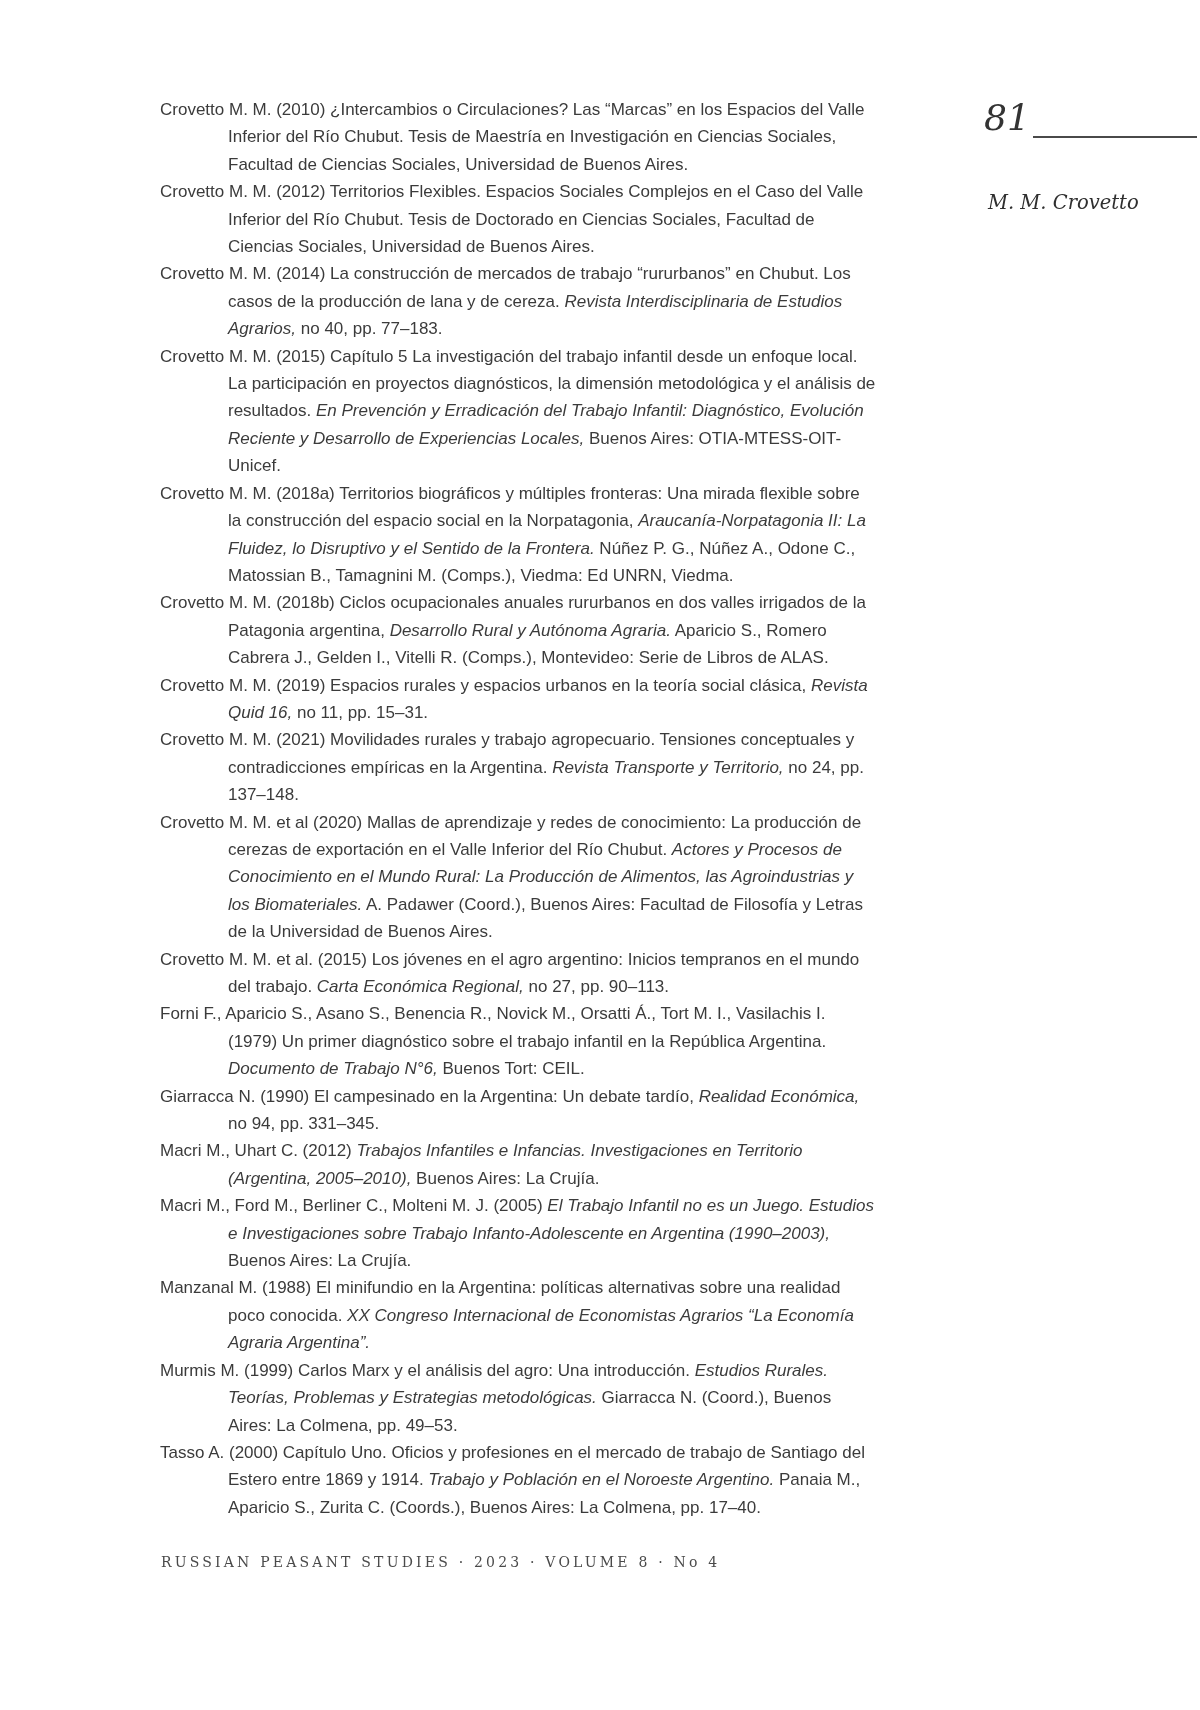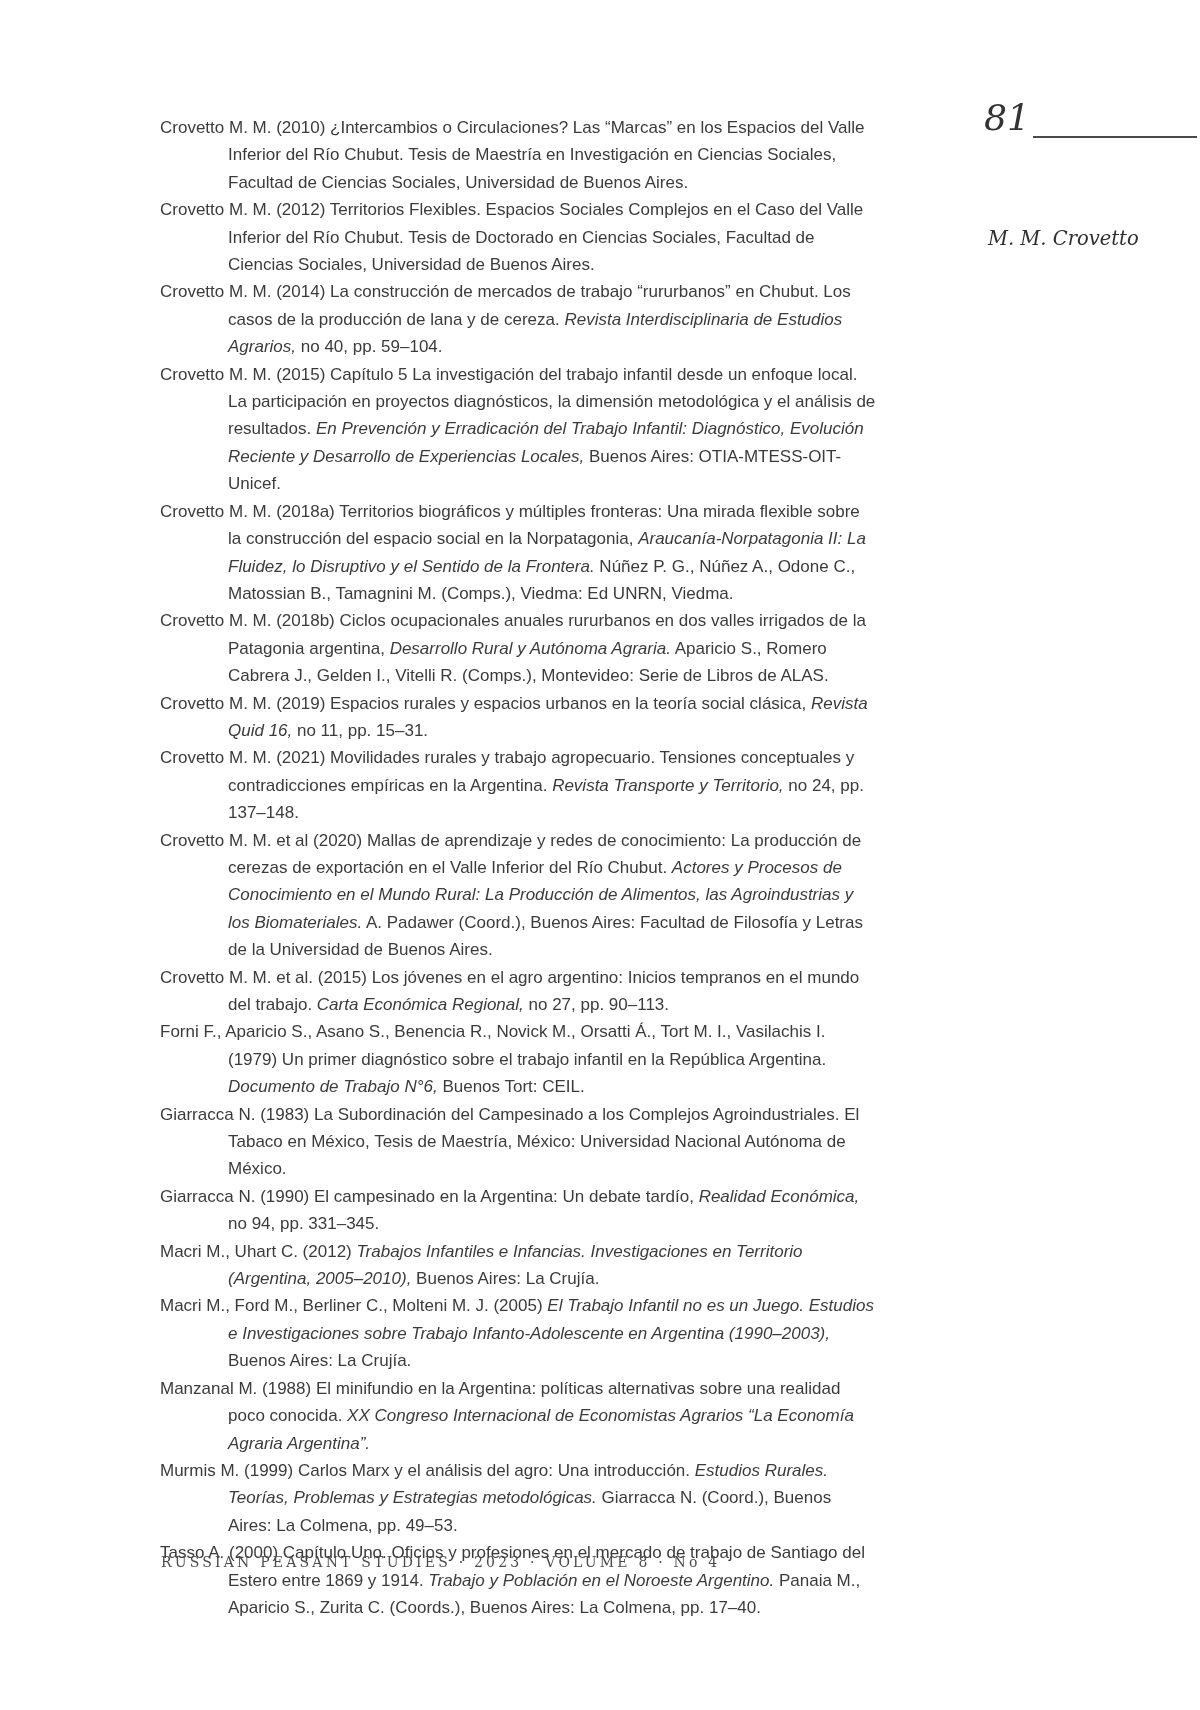--- a/index.html
+++ b/index.html
@@ -31,26 +31,26 @@
   .running-head {
     position: absolute;
     left: 988px;
     top: 188px;
     width: 180px;
     font-family: "DejaVu Serif", serif;
     font-size: 19.5px;
     line-height: 30px;
     color: #2f2f2f;
   }
-  .rh-author { font-style: italic; margin-top: 36px; }
+  .rh-author { font-style: italic; }
   
   .refs {
     position: absolute;
     left: 160px;
-    top: 114px;
+    top: 96px;
     width: 716px;
     font-size: 17px;
     line-height: 27.4px;
     color: #3b3b3b;
   }
   .ref {
     padding-left: 68px;
     text-indent: -68px;
   }
   .ref em { font-style: italic; }
@@ -75,30 +75,29 @@
 
   <span class="header-rule"></span>
 
   <aside class="running-head">
     <div class="rh-author">M. M. Crovetto</div>
   </aside>
 
   <main class="refs">
       <div class="ref"><span>Crovetto M. M. (2010) ¿Intercambios o Circulaciones? Las “Marcas” en los Espacios del Valle Inferior del Río Chubut. Tesis de Maestría en Investigación en Ciencias Sociales, Facultad de Ciencias Sociales, Universidad de Buenos Aires.</span></div>
       <div class="ref"><span>Crovetto M. M. (2012) Territorios Flexibles. Espacios Sociales Complejos en el Caso del Valle Inferior del Río Chubut. Tesis de Doctorado en Ciencias Sociales, Facultad de Ciencias Sociales, Universidad de Buenos Aires.</span></div>
-      <div class="ref"><span>Crovetto M. M. (2014) La construcción de mercados de trabajo “rururbanos” en Chubut. Los casos de la producción de lana y de cereza. </span><em>Revista Interdisciplinaria de Estudios Agrarios,</em><span> no 40, pp. 59–104.</span></div>
+      <div class="ref"><span>Crovetto M. M. (2014) La construcción de mercados de trabajo “rururbanos” en Chubut. Los casos de la producción de lana y de cereza. </span><em>Revista Interdisciplinaria de Estudios Agrarios,</em><span> no 40, pp. 77–183.</span></div>
       <div class="ref"><span>Crovetto M. M. (2015) Capítulo 5 La investigación del trabajo infantil desde un enfoque local. La participación en proyectos diagnósticos, la dimensión metodológica y el análisis de resultados. </span><em>En Prevención y Erradicación del Trabajo Infantil: Diagnóstico, Evolución Reciente y Desarrollo de Experiencias Locales,</em><span> Buenos Aires: OTIA-MTESS-OIT-Unicef.</span></div>
       <div class="ref"><span>Crovetto M. M. (2018a) Territorios biográficos y múltiples fronteras: Una mirada flexible sobre la construcción del espacio social en la Norpatagonia, </span><em>Araucanía-Norpatagonia II: La Fluidez, lo Disruptivo y el Sentido de la Frontera.</em><span> Núñez P. G., Núñez A., Odone C., Matossian B., Tamagnini M. (Comps.), Viedma: Ed UNRN, Viedma.</span></div>
       <div class="ref"><span>Crovetto M. M. (2018b) Ciclos ocupacionales anuales rururbanos en dos valles irrigados de la Patagonia argentina, </span><em>Desarrollo Rural y Autónoma Agraria.</em><span> Aparicio S., Romero Cabrera J., Gelden I., Vitelli R. (Comps.), Montevideo: Serie de Libros de ALAS.</span></div>
       <div class="ref"><span>Crovetto M. M. (2019) Espacios rurales y espacios urbanos en la teoría social clásica, </span><em>Revista Quid 16,</em><span> no 11, pp. 15–31.</span></div>
       <div class="ref"><span>Crovetto M. M. (2021) Movilidades rurales y trabajo agropecuario. Tensiones conceptuales y contradicciones empíricas en la Argentina. </span><em>Revista Transporte y Territorio,</em><span> no 24, pp. 137–148.</span></div>
       <div class="ref"><span>Crovetto M. M. et al (2020) Mallas de aprendizaje y redes de conocimiento: La producción de cerezas de exportación en el Valle Inferior del Río Chubut. </span><em>Actores y Procesos de Conocimiento en el Mundo Rural: La Producción de Alimentos, las Agroindustrias y los Biomateriales.</em><span> A. Padawer (Coord.), Buenos Aires: Facultad de Filosofía y Letras de la Universidad de Buenos Aires.</span></div>
       <div class="ref"><span>Crovetto M. M. et al. (2015) Los jóvenes en el agro argentino: Inicios tempranos en el mundo del trabajo. </span><em>Carta Económica Regional,</em><span> no 27, pp. 90–113.</span></div>
       <div class="ref"><span>Forni F., Aparicio S., Asano S., Benencia R., Novick M., Orsatti Á., Tort M. I., Vasilachis I. (1979) Un primer diagnóstico sobre el trabajo infantil en la República Argentina. </span><em>Documento de Trabajo N°6,</em><span> Buenos Tort: CEIL.</span></div>
-      <div class="ref"><span>Giarracca N. (1983) La Subordinación del Campesinado a los Complejos Agroindustriales. El Tabaco en México, Tesis de Maestría, México: Universidad Nacional Autónoma de México.</span></div>
       <div class="ref"><span>Giarracca N. (1990) El campesinado en la Argentina: Un debate tardío, </span><em>Realidad Económica,</em><span> no 94, pp. 331–345.</span></div>
       <div class="ref"><span>Macri M., Uhart C. (2012) </span><em>Trabajos Infantiles e Infancias. Investigaciones en Territorio (Argentina, 2005–2010),</em><span> Buenos Aires: La Crujía.</span></div>
       <div class="ref"><span>Macri M., Ford M., Berliner C., Molteni M. J. (2005) </span><em>El Trabajo Infantil no es un Juego. Estudios e Investigaciones sobre Trabajo Infanto-Adolescente en Argentina (1990–2003),</em><span> Buenos Aires: La Crujía.</span></div>
       <div class="ref"><span>Manzanal M. (1988) El minifundio en la Argentina: políticas alternativas sobre una realidad poco conocida. </span><em>XX Congreso Internacional de Economistas Agrarios “La Economía Agraria Argentina”.</em></div>
       <div class="ref"><span>Murmis M. (1999) Carlos Marx y el análisis del agro: Una introducción. </span><em>Estudios Rurales. Teorías, Problemas y Estrategias metodológicas.</em><span> Giarracca N. (Coord.), Buenos Aires: La Colmena, pp. 49–53.</span></div>
       <div class="ref"><span>Tasso A. (2000) Capítulo Uno. Oficios y profesiones en el mercado de trabajo de Santiago del Estero entre 1869 y 1914. </span><em>Trabajo y Población en el Noroeste Argentino.</em><span> Panaia M., Aparicio S., Zurita C. (Coords.), Buenos Aires: La Colmena, pp. 17–40.</span></div>
     </main>
 
   <footer class="journal-footer">RUSSIAN PEASANT STUDIES · 2023 · VOLUME 8 · No 4</footer>
 

